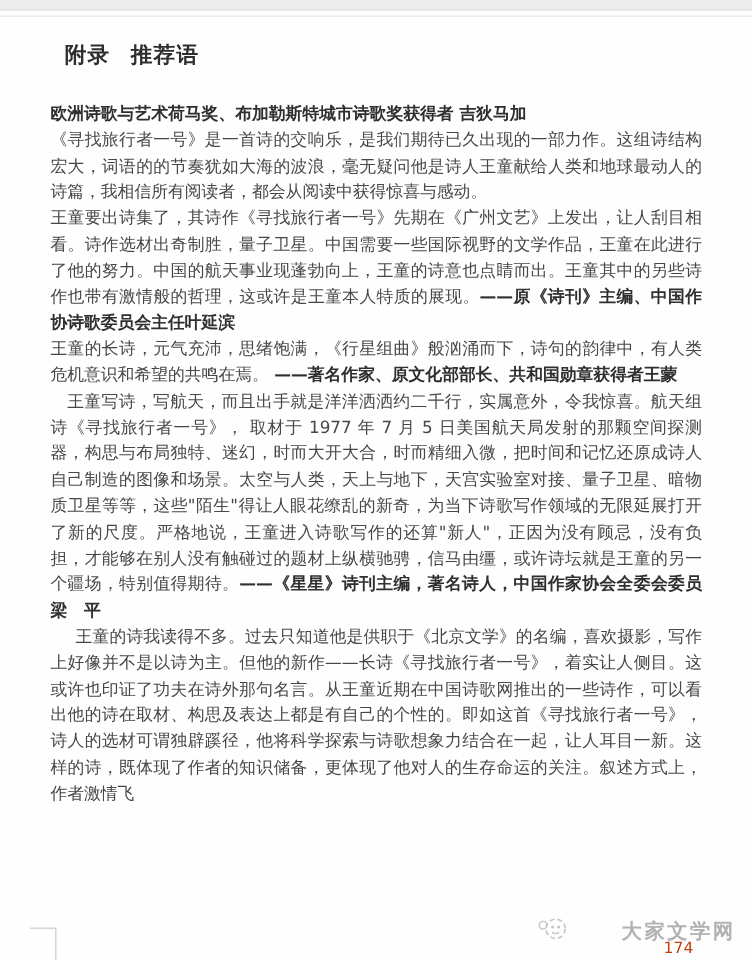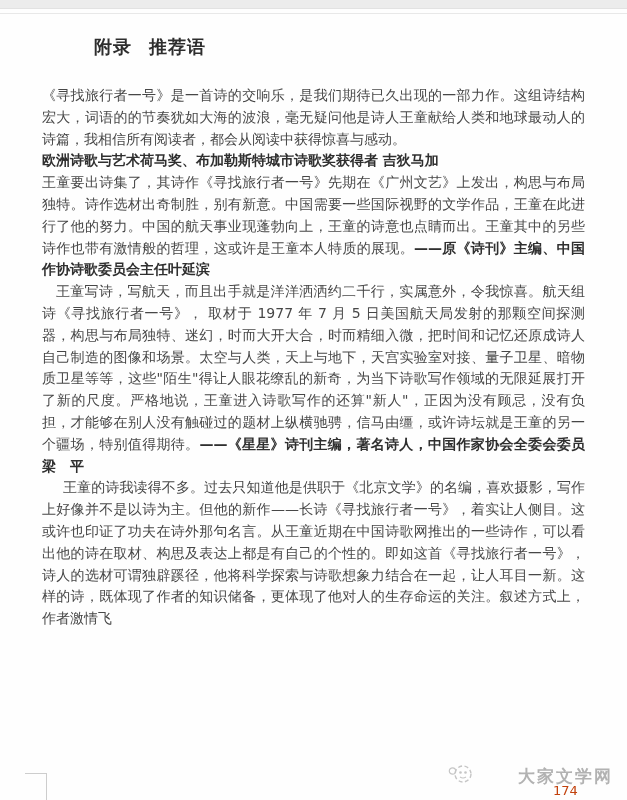--- a/index.html
+++ b/index.html
@@ -14,21 +14,21 @@
     background: #fefefe;
     overflow: hidden;
     box-sizing: border-box;
   }
   .top-strip {
     height: 8px; background: #ececec;
     border-bottom: 1px solid #e2e2e2;
   }
   .top-line { height: 1px; background: #e8e8e8; margin-top: 4px; }
   .title {
-    margin: 20px 0 0 94px;
+    margin: 20px 0 0 54px;
     font-size: 18px; line-height: 26px;
     font-weight: bold; color: #2e2e2e;
     letter-spacing: 1px;
   }
   .title-gap { display: inline-block; width: 17px; }
   .body-text {
     margin: 25px 42px 0 42px;
     font-size: 14px; line-height: 21.8px;
     color: #474747;
     text-align: justify;
@@ -64,23 +64,24 @@
 <div class="page">
 
   <div class="top-strip"></div>
   <div class="top-line"></div>
 
   <div class="title">
     <span>附录</span><span class="title-gap"></span><span>推荐语</span>
   </div>
 
   <div class="body-text" id="paragraphs">
+      <p><span class="b">欧洲诗歌与艺术荷马奖、布加勒斯特城市诗歌奖获得者 吉狄马加</span></p>
       <p><span>《寻找旅行者一号》是一首诗的交响乐，是我们期待已久出现的一部力作。这组诗结构宏大，词语的的节奏犹如大海的波浪，毫无疑问他是诗人王童献给人类和地球最动人的诗篇，我相信所有阅读者，都会从阅读中获得惊喜与感动。</span></p>
-      <p><span class="b">欧洲诗歌与艺术荷马奖、布加勒斯特城市诗歌奖获得者 吉狄马加</span></p>
-      <p><span>王童要出诗集了，其诗作《寻找旅行者一号》先期在《广州文艺》上发出，构思与布局独特。诗作选材出奇制胜，别有新意。中国需要一些国际视野的文学作品，王童在此进行了他的努力。中国的航天事业现蓬勃向上，王童的诗意也点睛而出。王童其中的另些诗作也带有激情般的哲理，这或许是王童本人特质的展现。</span><span class="b">——原《诗刊》主编、中国作协诗歌委员会主任叶延滨</span></p>
+      <p><span>王童要出诗集了，其诗作《寻找旅行者一号》先期在《广州文艺》上发出，让人刮目相看。诗作选材出奇制胜，量子卫星。中国需要一些国际视野的文学作品，王童在此进行了他的努力。中国的航天事业现蓬勃向上，王童的诗意也点睛而出。王童其中的另些诗作也带有激情般的哲理，这或许是王童本人特质的展现。</span><span class="b">——原《诗刊》主编、中国作协诗歌委员会主任叶延滨</span></p>
+      <p><span>王童的长诗，元气充沛，思绪饱满，《行星组曲》般汹涌而下，诗句的韵律中，有人类危机意识和希望的共鸣在焉。 </span><span class="b">——著名作家、原文化部部长、共和国勋章获得者王蒙</span></p>
       <p class="indent1"><span>王童写诗，写航天，而且出手就是洋洋洒洒约二千行，实属意外，令我惊喜。航天组诗《寻找旅行者一号》， 取材于 1977 年 7 月 5 日美国航天局发射的那颗空间探测器，构思与布局独特、迷幻，时而大开大合，时而精细入微，把时间和记忆还原成诗人自己制造的图像和场景。太空与人类，天上与地下，天宫实验室对接、量子卫星、暗物质卫星等等，这些"陌生"得让人眼花缭乱的新奇，为当下诗歌写作领域的无限延展打开了新的尺度。严格地说，王童进入诗歌写作的还算"新人"，正因为没有顾忌，没有负担，才能够在别人没有触碰过的题材上纵横驰骋，信马由缰，或许诗坛就是王童的另一个疆场，特别值得期待。</span><span class="b">——《星星》诗刊主编，著名诗人，中国作家协会全委会委员梁　平</span></p>
       <p class="indent15"><span>王童的诗我读得不多。过去只知道他是供职于《北京文学》的名编，喜欢摄影，写作上好像并不是以诗为主。但他的新作——长诗《寻找旅行者一号》，着实让人侧目。这或许也印证了功夫在诗外那句名言。从王童近期在中国诗歌网推出的一些诗作，可以看出他的诗在取材、构思及表达上都是有自己的个性的。即如这首《寻找旅行者一号》，诗人的选材可谓独辟蹊径，他将科学探索与诗歌想象力结合在一起，让人耳目一新。这样的诗，既体现了作者的知识储备，更体现了他对人的生存命运的关注。叙述方式上，作者激情飞</span></p>
     </div>
 
   <div class="corner-mark"></div>
 
   <div class="watermark">
     <span class="wm-logo">
       <svg width="26" height="22" viewBox="0 0 26 22">
         <circle cx="16" cy="11" r="8" fill="none" stroke="#bcbcbc" stroke-width="1.4" stroke-dasharray="4 2.5"></circle>

